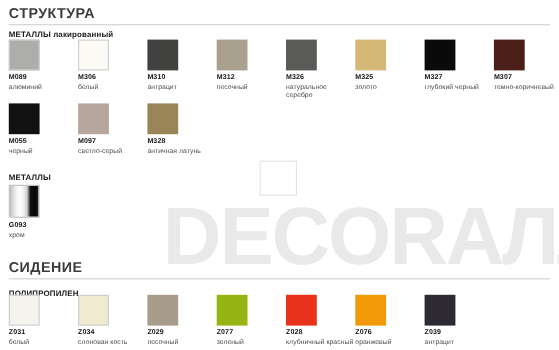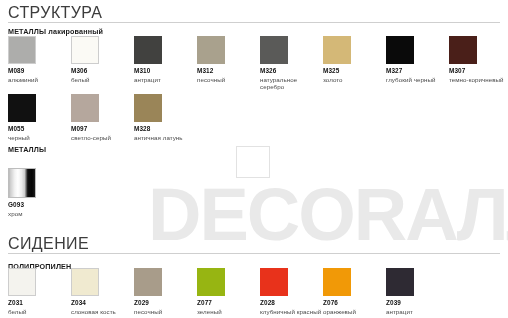--- a/index.html
+++ b/index.html
@@ -25,24 +25,24 @@
     white-space:nowrap;
     z-index:0;
     pointer-events:none;
     user-select:none;
   }
 
   
   .section{position:relative;z-index:2;}
   .sec-title{
     position:absolute;
-    font-size:16px;
+    font-size:13px;
     color:#3c3c3c;
     letter-spacing:.4px;
-    font-weight:normal;
+    font-weight:bold;
   }
   .sec-rule{
     position:absolute;
     height:1px;
     background:#cfcfcf;
   }
   .grp-title{
     position:absolute;
     font-size:7.2px;
     font-weight:bold;
@@ -168,21 +168,21 @@
     </div>
     <div class="lbl" style="left:71px;top:125px;">
       <span class="code">M097</span>
       <span class="name">светло-серый</span>
     </div>
     <div class="lbl" style="left:134px;top:125px;">
       <span class="code">M328</span>
       <span class="name">античная латунь</span>
     </div>
 
-    <div class="grp-title" style="left:8px;top:145px;">МЕТАЛЛЫ</div>
+    <div class="grp-title" style="left:8px;top:157px;">МЕТАЛЛЫ</div>
 
     <div class="chrome" style="left:8px;top:168px;"></div>
 
     <div class="lbl" style="left:8px;top:201px;">
       <span class="code">G093</span>
       <span class="name">хром</span>
     </div>
   </div>
 
   <div class="mid-box"></div>

